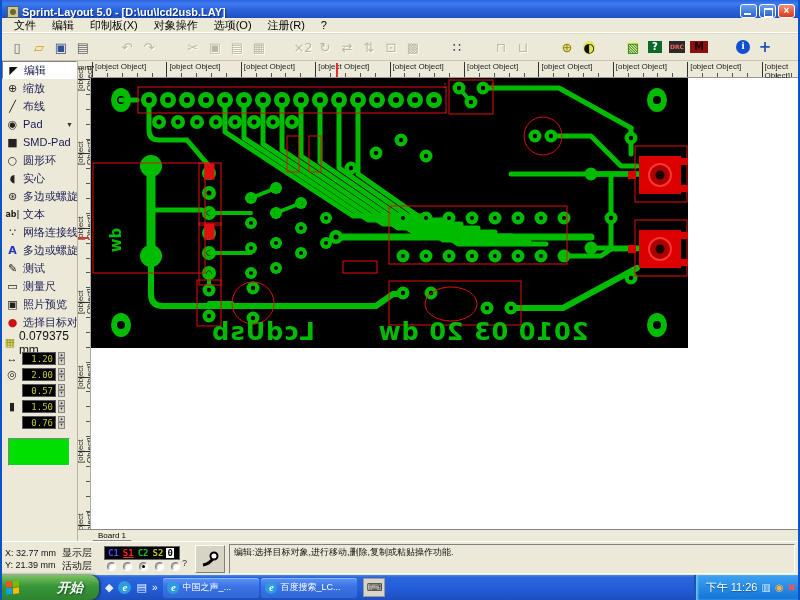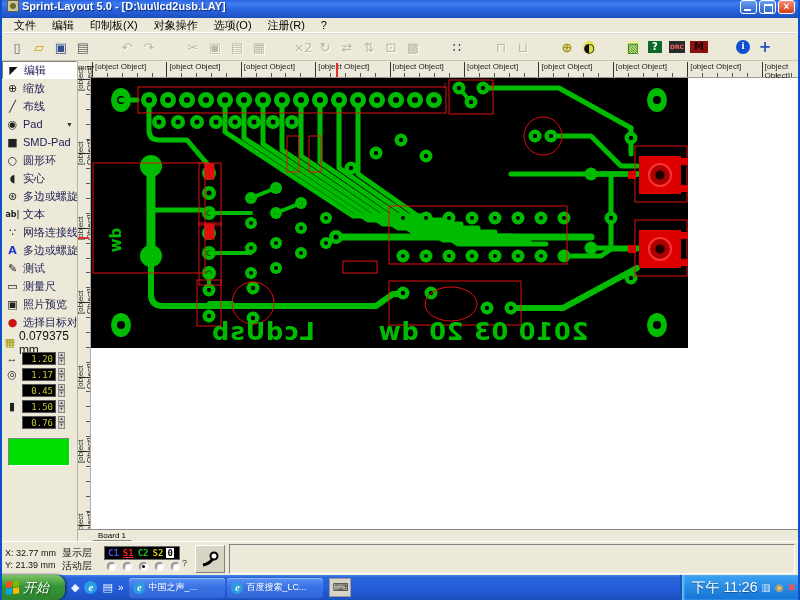--- a/index.html
+++ b/index.html
@@ -3,21 +3,21 @@
 <meta charset="utf-8">
 <style>
   * { margin:0; padding:0; box-sizing:border-box; }
   html,body { width:800px; height:600px; overflow:hidden; }
   body { font-family:"Liberation Sans","DejaVu Sans",sans-serif; font-size:11px; background:#ECE9D8; }
   #app { position:relative; width:800px; height:600px; overflow:hidden; border-left:2px solid #0A52C8; border-right:2px solid #0A52C8; }
 
   
   #titlebar { position:absolute; left:0; top:0; width:100%; height:18px;
     background:linear-gradient(180deg,#2A63DE 0%,#3E7BEF 20%,#2A63DE 55%,#1E4FC0 100%);
-    display:flex; align-items:flex-start; color:#fff; padding:0 2px; }
+    display:flex; align-items:flex-end; color:#fff; padding:0 2px; }
   #titlebar .appicon { width:12px; height:12px; background:#C8C8A0; border:1px solid #606040; margin:0 3px; position:relative; }
   #titlebar .appicon::after { content:""; position:absolute; left:2px; top:2px; width:6px; height:6px; background:#706820; border-radius:50%; }
   #titlebar .title { font-weight:bold; font-size:11px; text-shadow:1px 1px 1px #0a2a7a; flex:1; white-space:nowrap; overflow:hidden; }
   .winbtns { display:flex; gap:2px; margin-right:1px; }
   .winbtn { width:17px; height:14px; border-radius:3px; border:1px solid #fff;
     background:linear-gradient(180deg,#68A0F0,#2E62C8); position:relative; }
   .winbtn.close { background:linear-gradient(180deg,#F09078,#D83A18); color:#fff; font-size:10px; font-weight:bold; line-height:12px; text-align:center; }
   .winbtn.min::after { content:""; position:absolute; left:3px; bottom:2px; width:7px; height:2px; background:#fff; }
   .winbtn.restore::after { content:""; position:absolute; left:4px; top:3px; width:7px; height:6px; border:1px solid #fff; border-top-width:2px; }
 
@@ -105,39 +105,39 @@
 
   
   #taskbar { position:absolute; left:-2px; top:575px; width:804px; height:25px;
     background:linear-gradient(180deg,#4A8CF0 0%,#2A66D8 9%,#245EDC 50%,#1D4FBE 100%); display:flex; align-items:center; }
   #startbtn { height:25px; padding:0 16px 0 6px; display:flex; align-items:center; gap:4px;
     background:linear-gradient(180deg,#7EC465,#379637 45%,#2E8330); border-radius:0 9px 9px 0; box-shadow:1px 0 3px #123; }
   #startbtn .flag { display:grid; grid-template-columns:6px 6px; grid-template-rows:6px 6px; gap:1px; transform:skewY(-6deg); }
   #startbtn .flag i { display:block; }
   #startbtn .flag i:nth-child(1){background:#F25022;} #startbtn .flag i:nth-child(2){background:#7FBA00;}
   #startbtn .flag i:nth-child(3){background:#00A4EF;} #startbtn .flag i:nth-child(4){background:#FFB900;}
-  #startbtn .stxt { color:#fff; font-weight:normal; font-style:italic; font-size:13px; text-shadow:1px 1px 2px #1a4a1a; }
+  #startbtn .stxt { color:#fff; font-weight:bold; font-style:italic; font-size:13px; text-shadow:1px 1px 2px #1a4a1a;margin-left:34px; }
   #quicklaunch { display:flex; align-items:center; gap:5px; padding:0 6px; }
   #quicklaunch .ql { font-size:11px; color:#E8F0FF; }
   #quicklaunch .ql.ie { color:#fff; background:#2C9CE0; border-radius:50%; width:13px; height:13px; text-align:center; line-height:13px; font-family:"Liberation Serif",serif; font-weight:bold; font-style:italic; }
   #quicklaunch .more { color:#fff; font-size:10px; }
   .task { width:96px; height:20px; margin-right:2px; border-radius:3px; display:flex; align-items:center; gap:3px; padding:0 4px;
     background:linear-gradient(180deg,#5A94F6,#3A72E4 45%,#3168D8); box-shadow:inset 0 1px 0 #8cb4f8; color:#fff; font-size:9px; white-space:nowrap; overflow:hidden; }
   .task.active { background:#1C4BA8; box-shadow:inset 1px 2px 3px #12337a; }
   .ticon { min-width:12px; width:12px; height:11px; position:relative; }
   .ticon.folder { background:linear-gradient(180deg,#FFE28A,#F0B63C); border:1px solid #A07010; border-radius:1px; }
   .ticon.folder::before { content:""; position:absolute; left:0; top:-3px; width:5px; height:3px; background:#F0C860; border:1px solid #A07010; border-bottom:none; }
   .ticon.ie { background:#2C9CE0; border-radius:50%; height:12px; color:#fff; font-family:"Liberation Serif",serif; font-style:italic; font-weight:bold; font-size:10px; text-align:center; line-height:12px; }
   .ticon.sprint { background:#C8C8A0; border:1px solid #606040; }
   .ticon.sprint::after { content:""; position:absolute; left:2px; top:2px; width:5px; height:5px; background:#706820; border-radius:50%; }
   #langbtn { width:22px; height:19px; background:#D8D4C8; border:1px solid #999; margin:0 4px; text-align:center; font-size:11px; line-height:17px; color:#333; }
   #tray { height:25px; margin-left:auto; display:flex; align-items:center; gap:4px; padding:0 8px 0 10px;
     background:linear-gradient(180deg,#3EA3F2,#1273D6); border-left:2px solid #1a56b0; box-shadow:inset 2px 0 2px #6cc0ff; }
   #tray .tri { font-size:10px; }
-  #tray .time { color:#fff; font-size:14px; text-shadow:0 1px 1px #14508c; white-space:nowrap; }
+  #tray .time { color:#fff; font-size:11px; text-shadow:0 1px 1px #14508c; white-space:nowrap; }
 </style>
 </head>
 <body>
 
 <div id="app" data-name="application-window">
 
   <div id="titlebar" data-name="title-bar">
     <span class="appicon" data-name="app-icon"></span>
     <span class="title" data-name="window-title">Sprint-Layout 5.0 - [D:\uu\lcd2usb.LAY]</span>
     <span class="winbtns">
@@ -356,29 +356,29 @@
       <div class="vrow" data-name="track-width-field">
             <span class="vi" data-name="track-width-icon">↔</span>
             <span class="vbox" data-name="value-display">1.20</span>
             <span class="spin" data-name="spinner">
               <b>▲</b>
               <b>▼</b>
             </span>
           </div>
           <div class="vrow" data-name="pad-diameter-field">
             <span class="vi" data-name="pad-size-icon">◎</span>
-            <span class="vbox" data-name="value-display">1.17</span>
+            <span class="vbox" data-name="value-display">2.00</span>
             <span class="spin" data-name="spinner">
               <b>▲</b>
               <b>▼</b>
             </span>
           </div>
           <div class="vrow" data-name="pad-hole-field">
             <span class="vi" data-name=""></span>
-            <span class="vbox" data-name="value-display">0.45</span>
+            <span class="vbox" data-name="value-display">0.57</span>
             <span class="spin" data-name="spinner">
               <b>▲</b>
               <b>▼</b>
             </span>
           </div>
           <div class="vrow" data-name="smd-width-field">
             <span class="vi" data-name="smd-size-icon">▮</span>
             <span class="vbox" data-name="value-display">1.50</span>
             <span class="spin" data-name="spinner">
               <b>▲</b>
@@ -724,20 +724,21 @@
         </div>
     </div>
     <span id="qmark" data-name="layer-help-mark">?</span>
     <span id="photobtn" data-name="photo-view-button">
       <svg width="18" height="16" viewBox="0 0 18 16" data-name="trace-icon">
         <path d="M2,14 Q9,13 13,6" stroke="#000" stroke-width="3" fill="none"></path>
         <circle cx="13" cy="5" r="3.5" fill="#fff" stroke="#000" stroke-width="2"></circle>
       </svg>
     </span>
     <div id="statustext" data-name="status-message">
+      <div data-name="status-line-1">编辑:选择目标对象,进行移动,删除,复制或粘贴操作功能.</div>
     </div>
   </div>
 
   <div id="taskbar" data-name="taskbar">
     <div id="startbtn" data-name="start-button">
       <span class="flag" data-name="windows-flag-icon">
           <i></i>
           <i></i>
           <i></i>
           <i></i>

